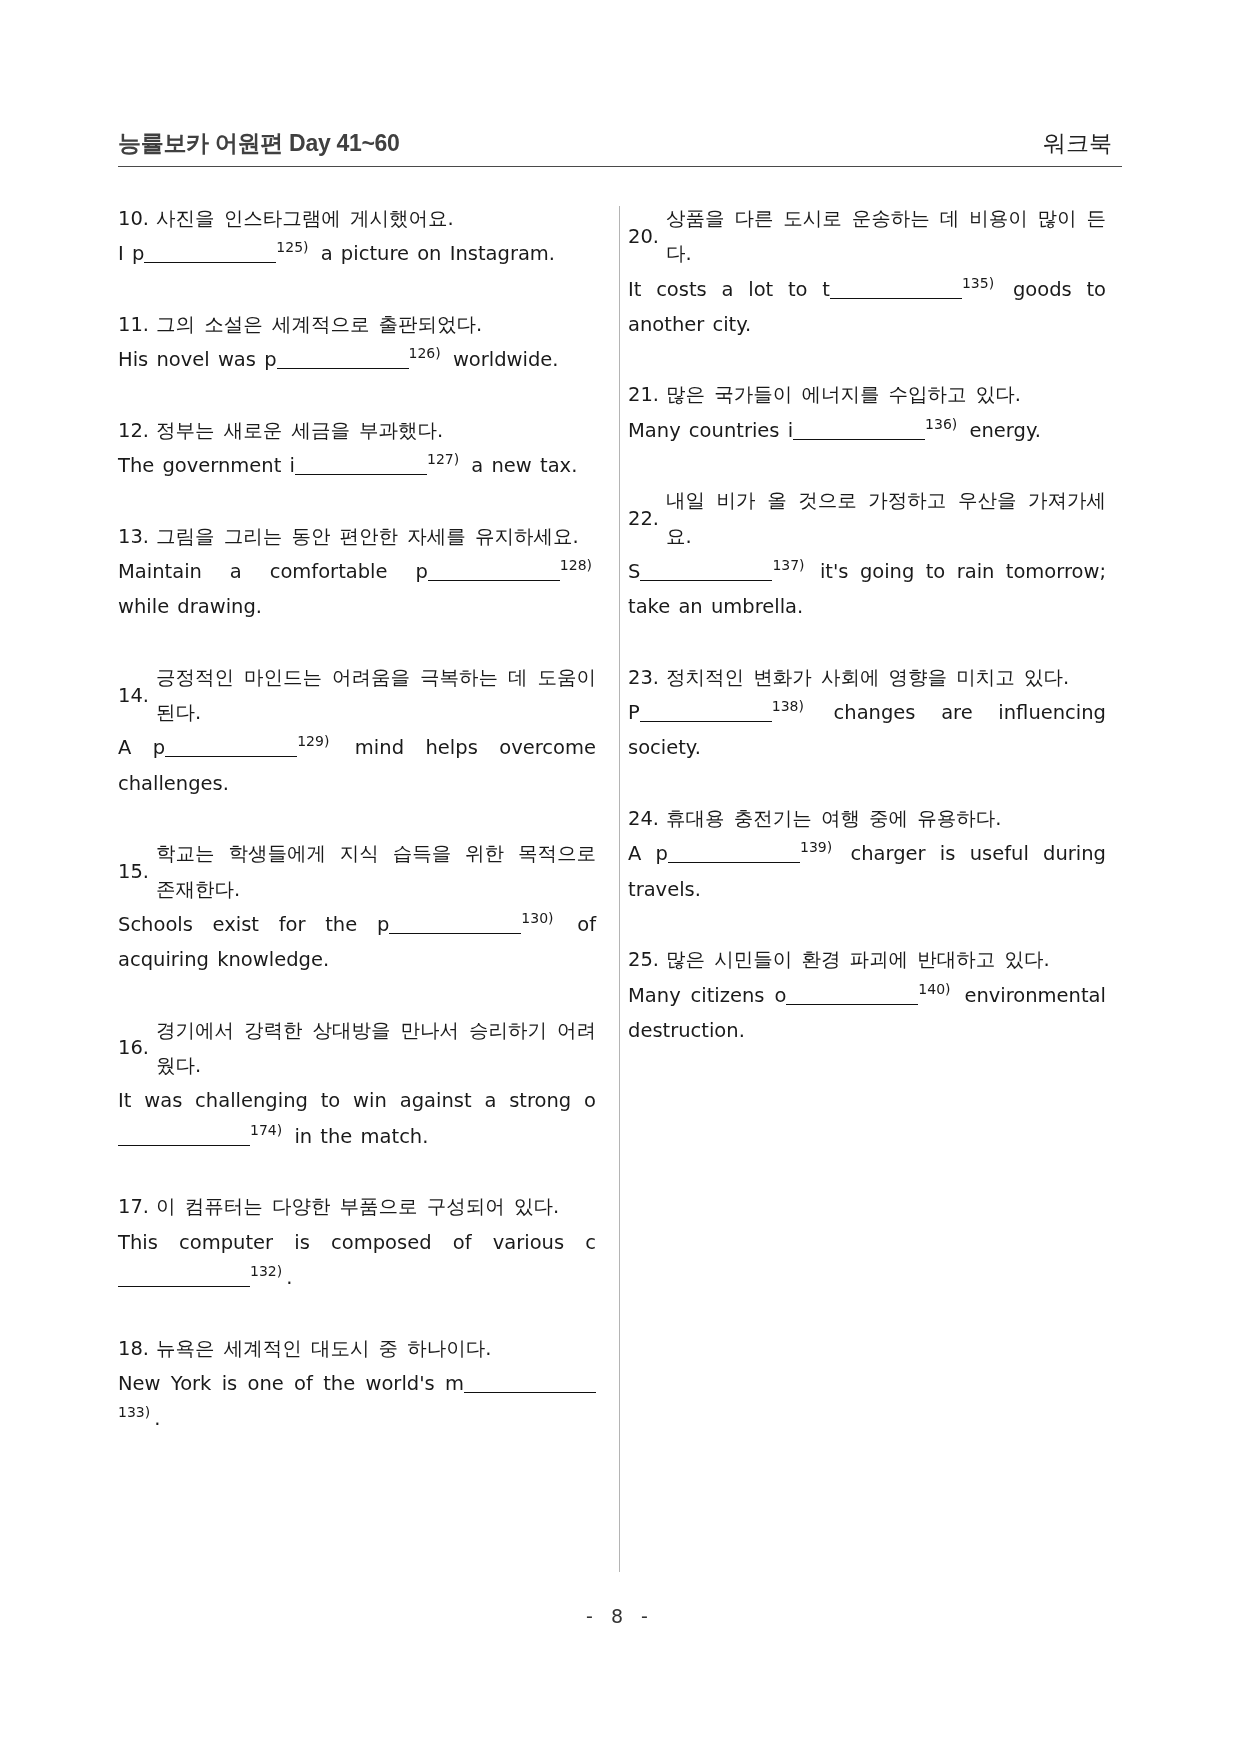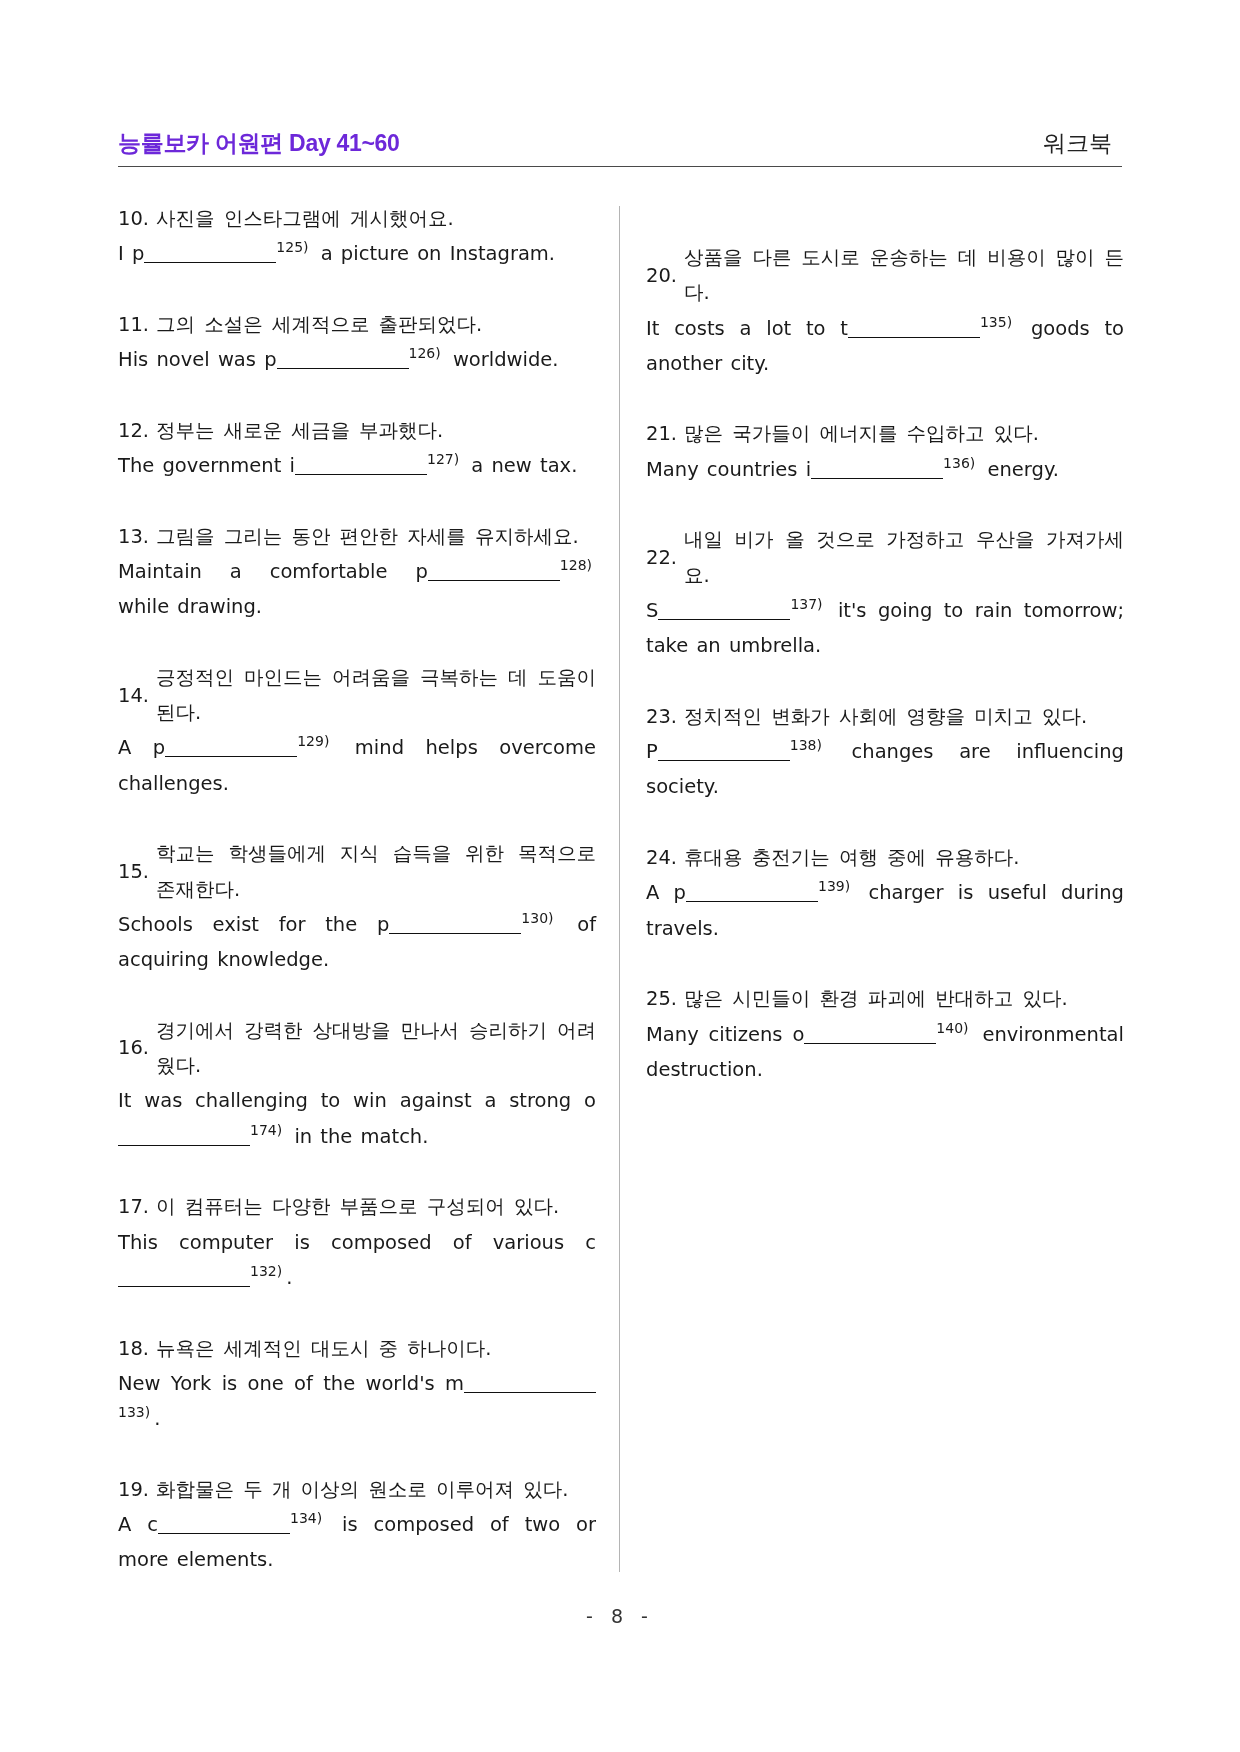--- a/index.html
+++ b/index.html
@@ -23,41 +23,41 @@
       height: 42px;
       border-bottom: 1.5px solid #4a4a4a;
     }
     .header-title {
       position: absolute;
       left: 0;
       top: 4px;
       font-size: 23px;
       font-weight: bold;
       letter-spacing: -0.3px;
-      color: #6d28d9;
+      color: #404040;
       font-family: "Liberation Sans", "DejaVu Sans", sans-serif;
     }
     .header-label {
       position: absolute;
       right: 10px;
       top: 4px;
       font-size: 23px;
       color: #222;
       font-family: Liberation Mono, monospace;
     }
     .column {
       position: absolute;
       top: 201px;
       width: 478px;
       font-size: 19.5px;
       line-height: 35.3px;
       font-family: "DejaVu Sans", "Liberation Sans", sans-serif;
     }
     .column.left { left: 118px; }
-    .column.right { left: 646px; margin-top: 39px; }
+    .column.right { left: 628px; }
     .col-divider {
       position: absolute;
       left: 619px;
       top: 206px;
       width: 1px;
       height: 1366px;
       background: #b4b4b4;
     }
     .question {
       margin-bottom: 35.3px;
@@ -174,27 +174,20 @@
       </div>
     <div class="q-english"><span>This computer is composed of various c</span><span class="blank"></span><span class="sup">132)</span><span>.</span></div>
   </div>
   <div class="question">
     <div class="q-korean">
         <span class="q-num">18.</span>
         <span class="q-ko-text">뉴욕은 세계적인 대도시 중 하나이다.</span>
       </div>
     <div class="q-english"><span>New York is one of the world's m</span><span class="blank"></span><span class="sup">133)</span><span>.</span></div>
   </div>
-  <div class="question">
-    <div class="q-korean">
-        <span class="q-num">19.</span>
-        <span class="q-ko-text">화합물은 두 개 이상의 원소로 이루어져 있다.</span>
-      </div>
-    <div class="q-english"><span>A c</span><span class="blank"></span><span class="sup">134)</span><span> is composed of two or more elements.</span></div>
-  </div>
 </div>
 
 <div class="column right">
   <div class="question">
     <div class="q-korean">
         <span class="q-num">20.</span>
         <span class="q-ko-text">상품을 다른 도시로 운송하는 데 비용이 많이 든다.</span>
       </div>
     <div class="q-english"><span>It costs a lot to t</span><span class="blank"></span><span class="sup">135)</span><span> goods to another city.</span></div>
   </div>

